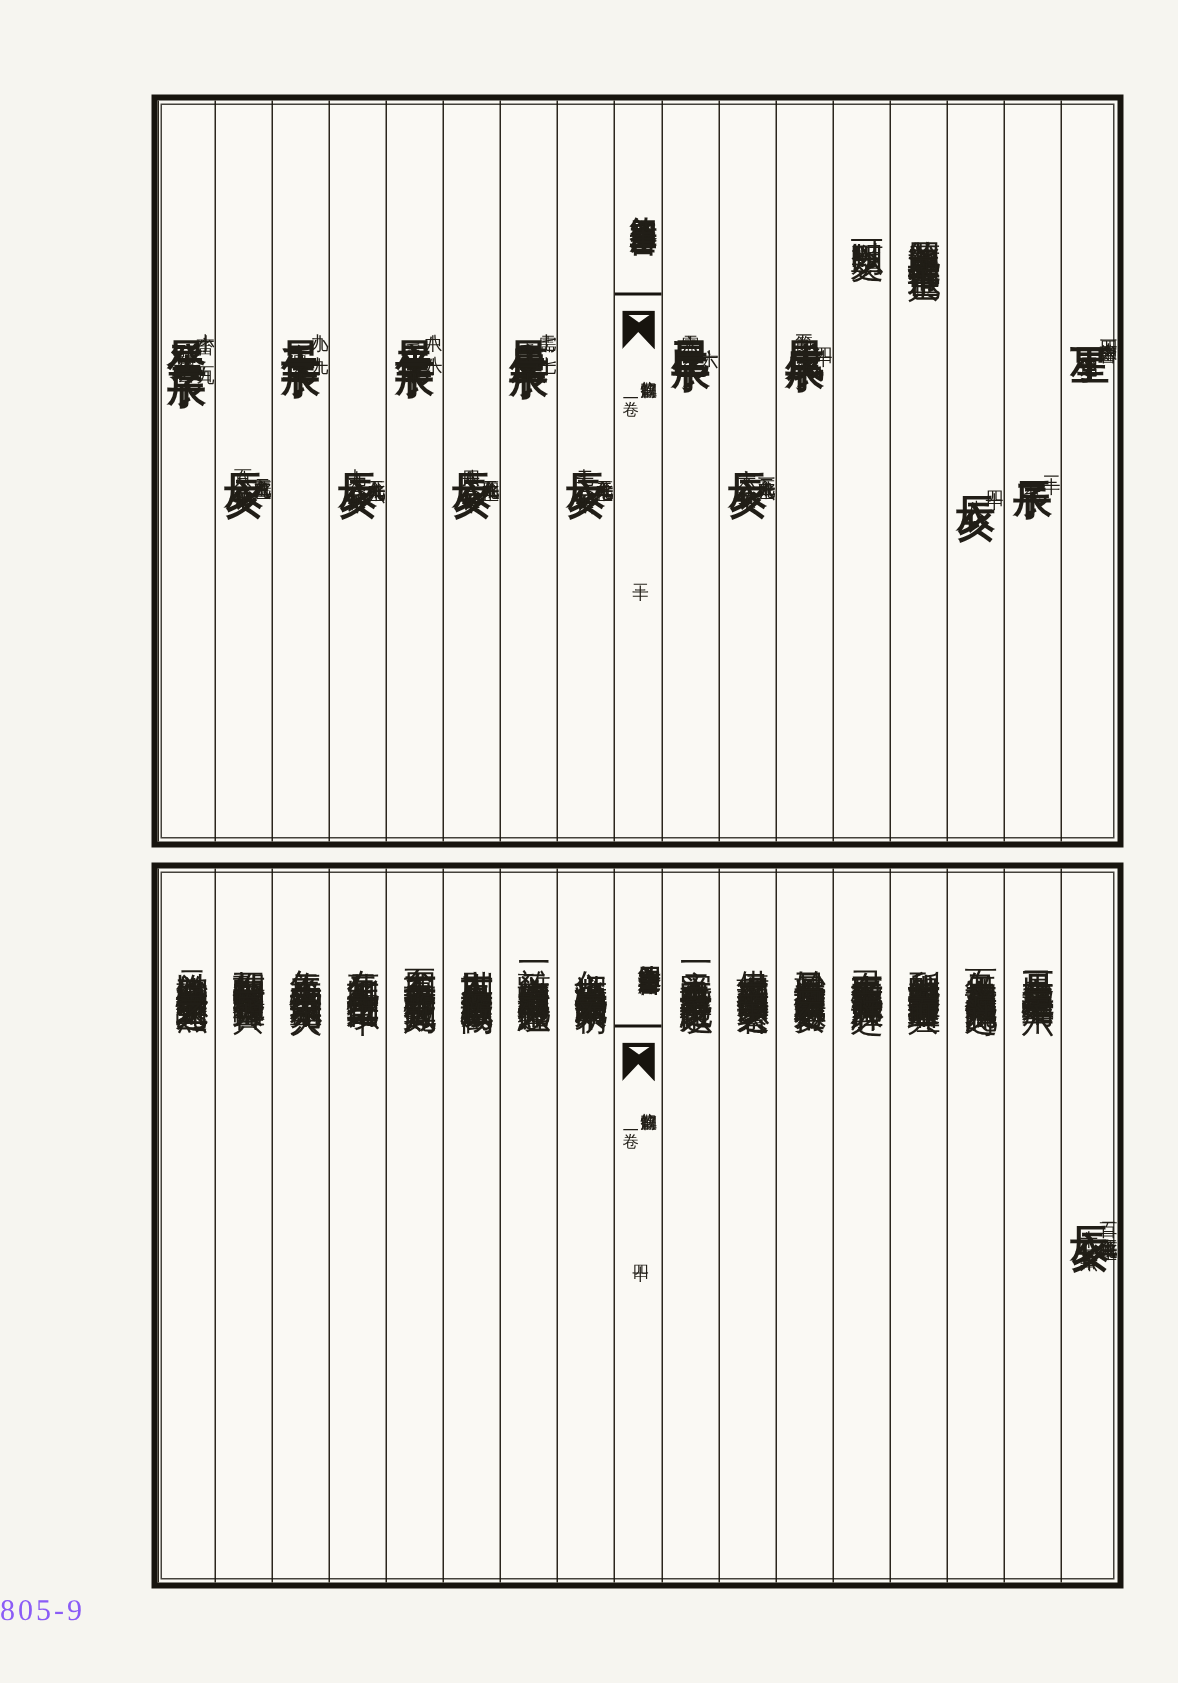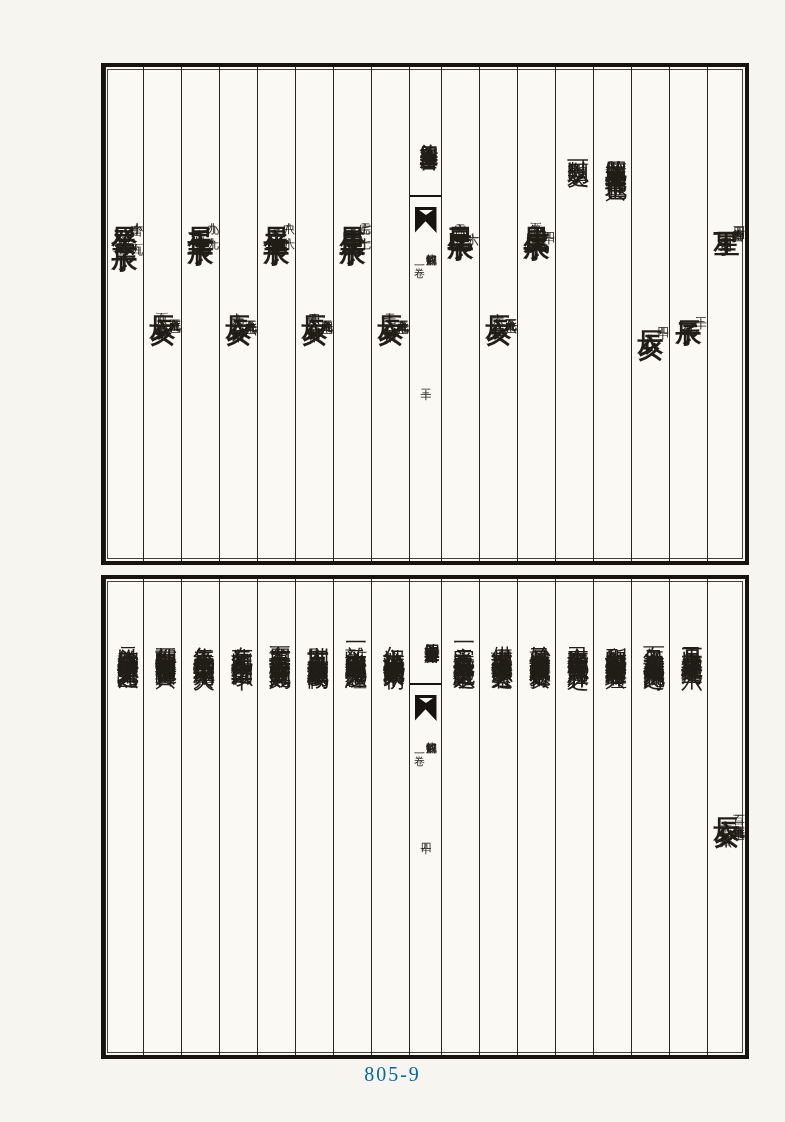--- a/index.html
+++ b/index.html
@@ -61,22 +61,22 @@
     border-left:7px solid transparent;border-right:7px solid transparent;
     border-top:5px solid #faf9f4;
   }
   .bx-book{writing-mode:vertical-rl;text-orientation:upright;margin-top:12px;}
   .bx-book .ln{font-size:11px;letter-spacing:.5px;line-height:12px;display:block;}
   .bx-book .vol{padding-top:14px;}
   .bx-folio{writing-mode:vertical-rl;text-orientation:upright;font-size:11px;line-height:11px;}
   #top-leaf .bx-folio{margin-top:120px;}
   #bottom-leaf .bx-folio{margin-top:86px;}
   #page-num{
-    position:absolute;left:0;right:0;top:1063px;text-align:center;
-    font-size:20px;letter-spacing:2px;color:#0369a1;
+    position:absolute;left:0;right:0;top:1063px;text-align:left;
+    font-size:20px;letter-spacing:2px;color:#8b5cf6;
     font-family:"Liberation Serif","DejaVu Serif",serif;
   }
 </style>
 </head>
 <body>
 
 <div class="leaf" id="top-leaf">
   <div class="cols" id="top-cols">
       <div class="col entry">
         <div class="cline" style="padding-top: 143px;"><span class="big">星丁</span><span class="s2"><span class="ln">四大畜節一會</span><span class="ln" style="padding-top: 10px;">中之第四運</span></span></div>

